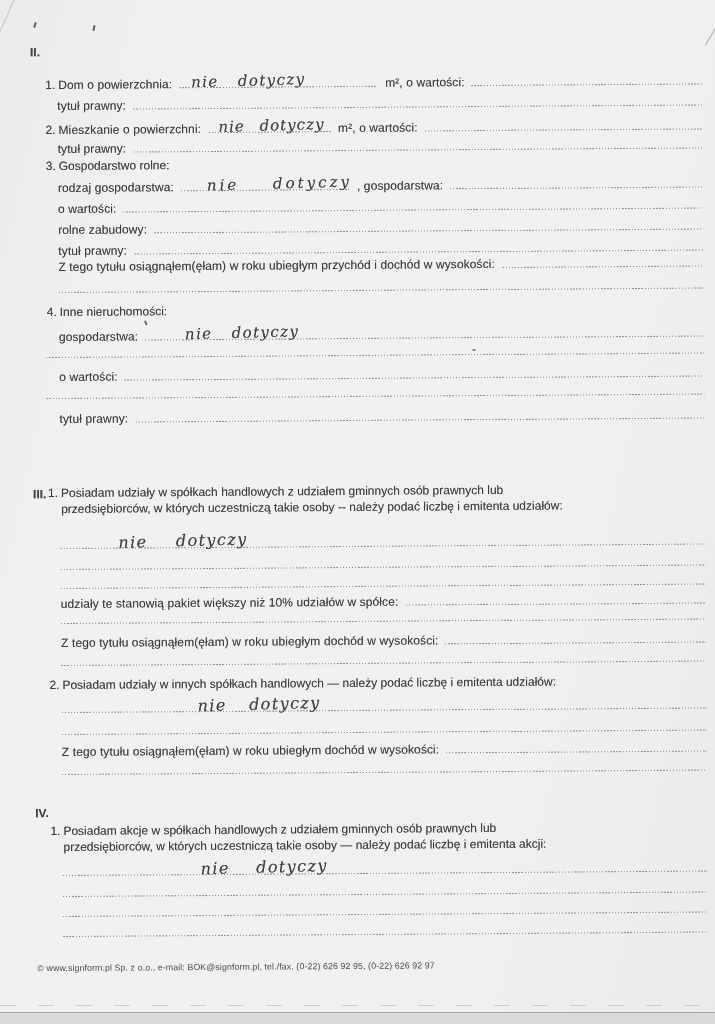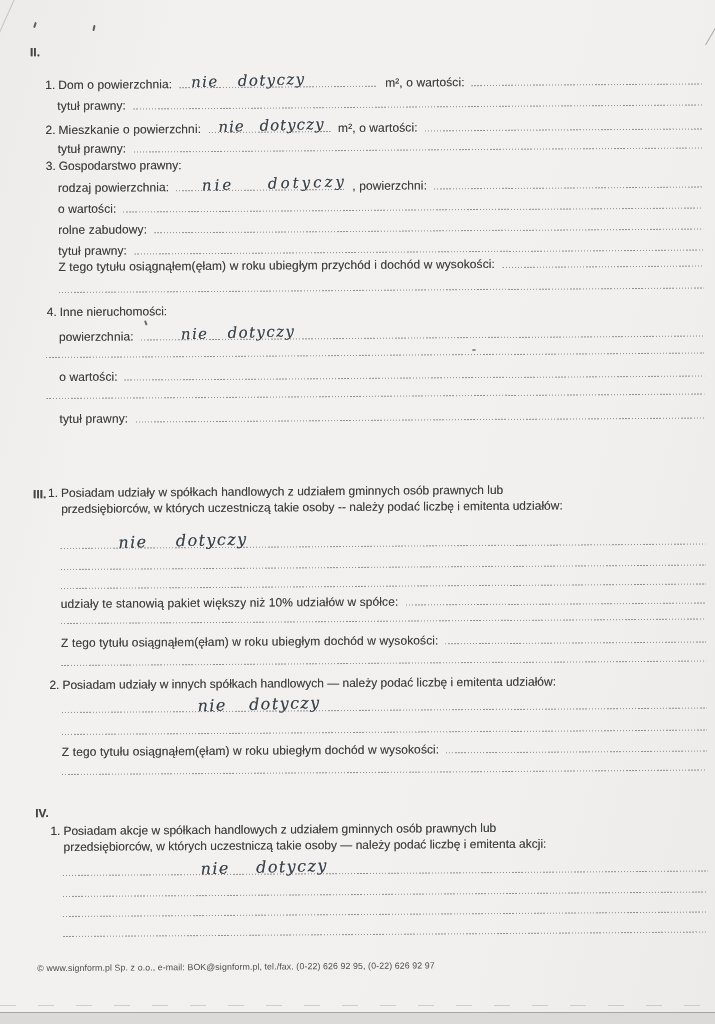--- a/index.html
+++ b/index.html
@@ -86,28 +86,28 @@
       <span class="lbl mid">m², o wartości:</span>
       <span class="fill"></span>
     </div>
     <div class="row indent" style="top:134px">
       <span class="lbl">tytuł prawny:</span>
       <span class="fill"></span>
     </div>
 
     <div class="row-text" style="top:157px">
       <span class="num">3.</span>
-      <span class="lbl">Gospodarstwo prawny:</span>
+      <span class="lbl">Gospodarstwo rolne:</span>
     </div>
     <div class="row indent" style="top:173px">
-      <span class="lbl">rodzaj powierzchnia:</span>
+      <span class="lbl">rodzaj gospodarstwa:</span>
       <span class="fill" style="flex:0 0 168px">
           <span class="hw" style="left:26px;letter-spacing:3px;word-spacing:26px">nie dotyczy</span>
         </span>
-      <span class="lbl mid">, powierzchni:</span>
+      <span class="lbl mid">, gospodarstwa:</span>
       <span class="fill"></span>
     </div>
     <div class="row indent" style="top:194px">
       <span class="lbl">o wartości:</span>
       <span class="fill"></span>
     </div>
     <div class="row indent" style="top:215px">
       <span class="lbl">rolne zabudowy:</span>
       <span class="fill"></span>
     </div>
@@ -121,21 +121,21 @@
     </div>
     <div class="row indent" style="top:274px">
       <span class="fill"></span>
     </div>
 
     <div class="row-text" style="top:303px">
       <span class="num">4.</span>
       <span class="lbl">Inne nieruchomości:</span>
     </div>
     <div class="row indent" style="top:322px">
-      <span class="lbl">powierzchnia:</span>
+      <span class="lbl">gospodarstwa:</span>
       <span class="fill">
           <span class="hw" style="left:40px">nie dotyczy</span>
         </span>
     </div>
     <div class="row" style="top:339px;left:44px">
       <span class="fill"></span>
     </div>
     <div class="row indent" style="top:362px">
       <span class="lbl">o wartości:</span>
       <span class="fill"></span>

